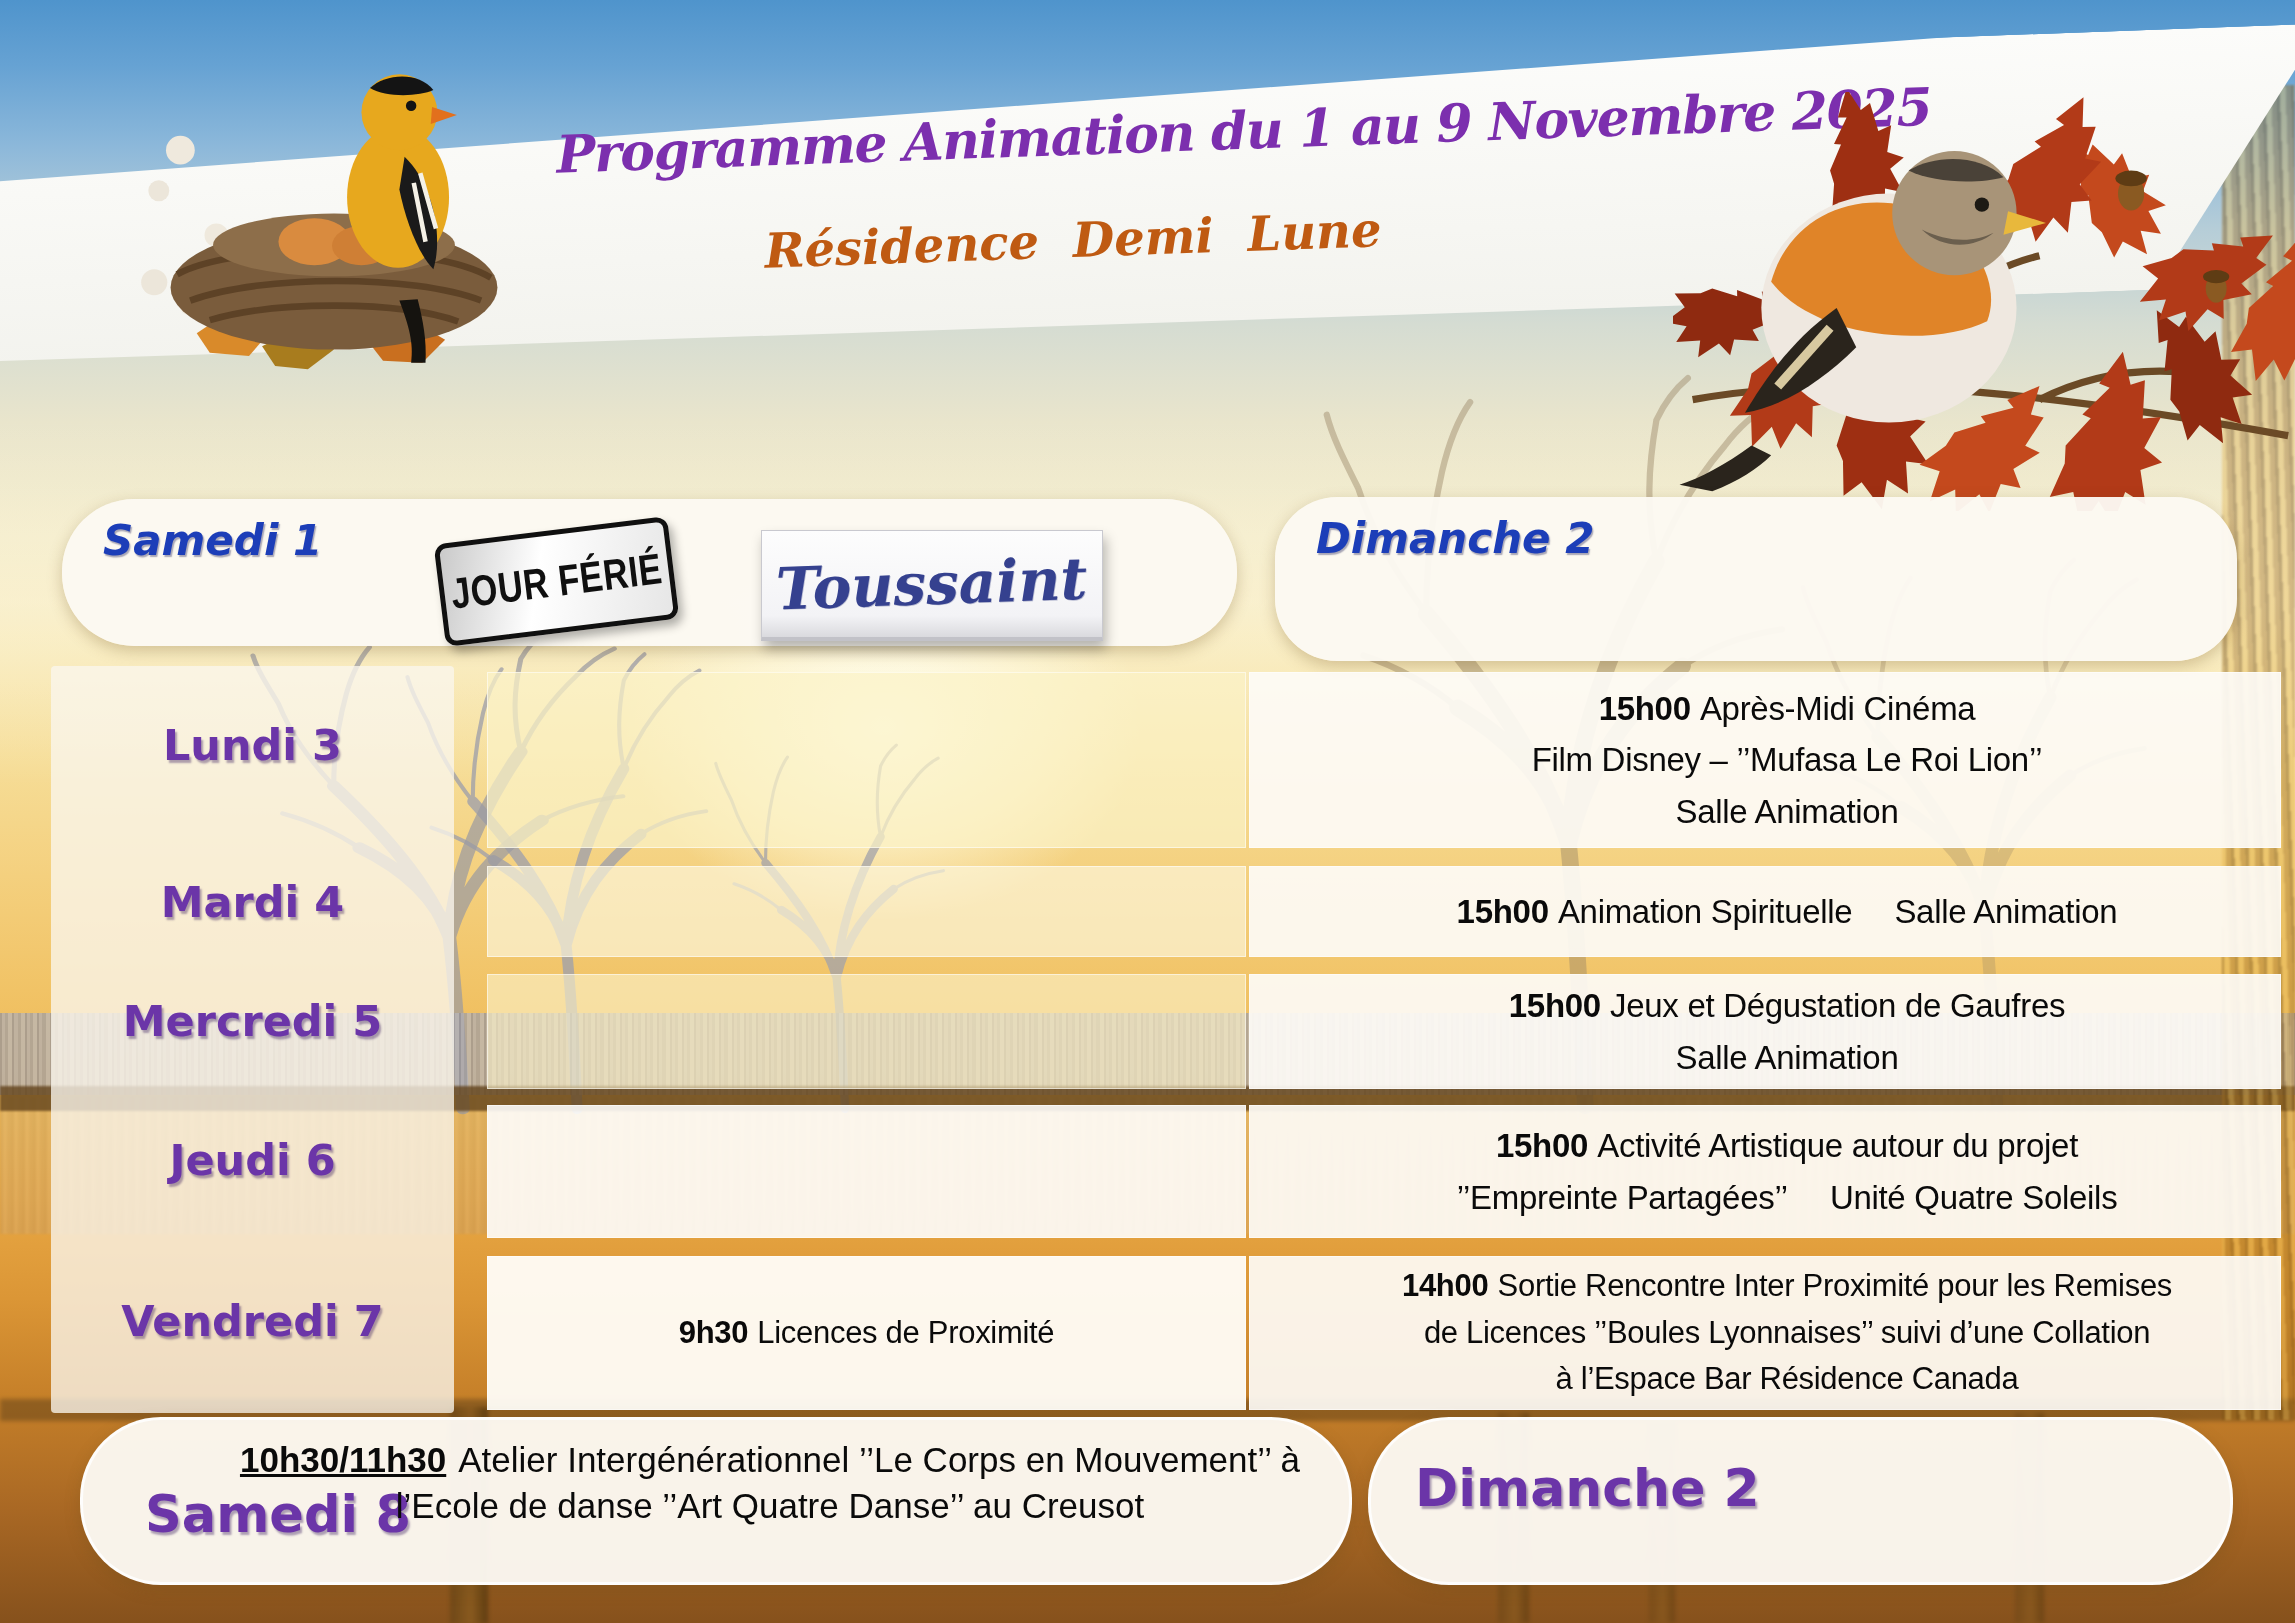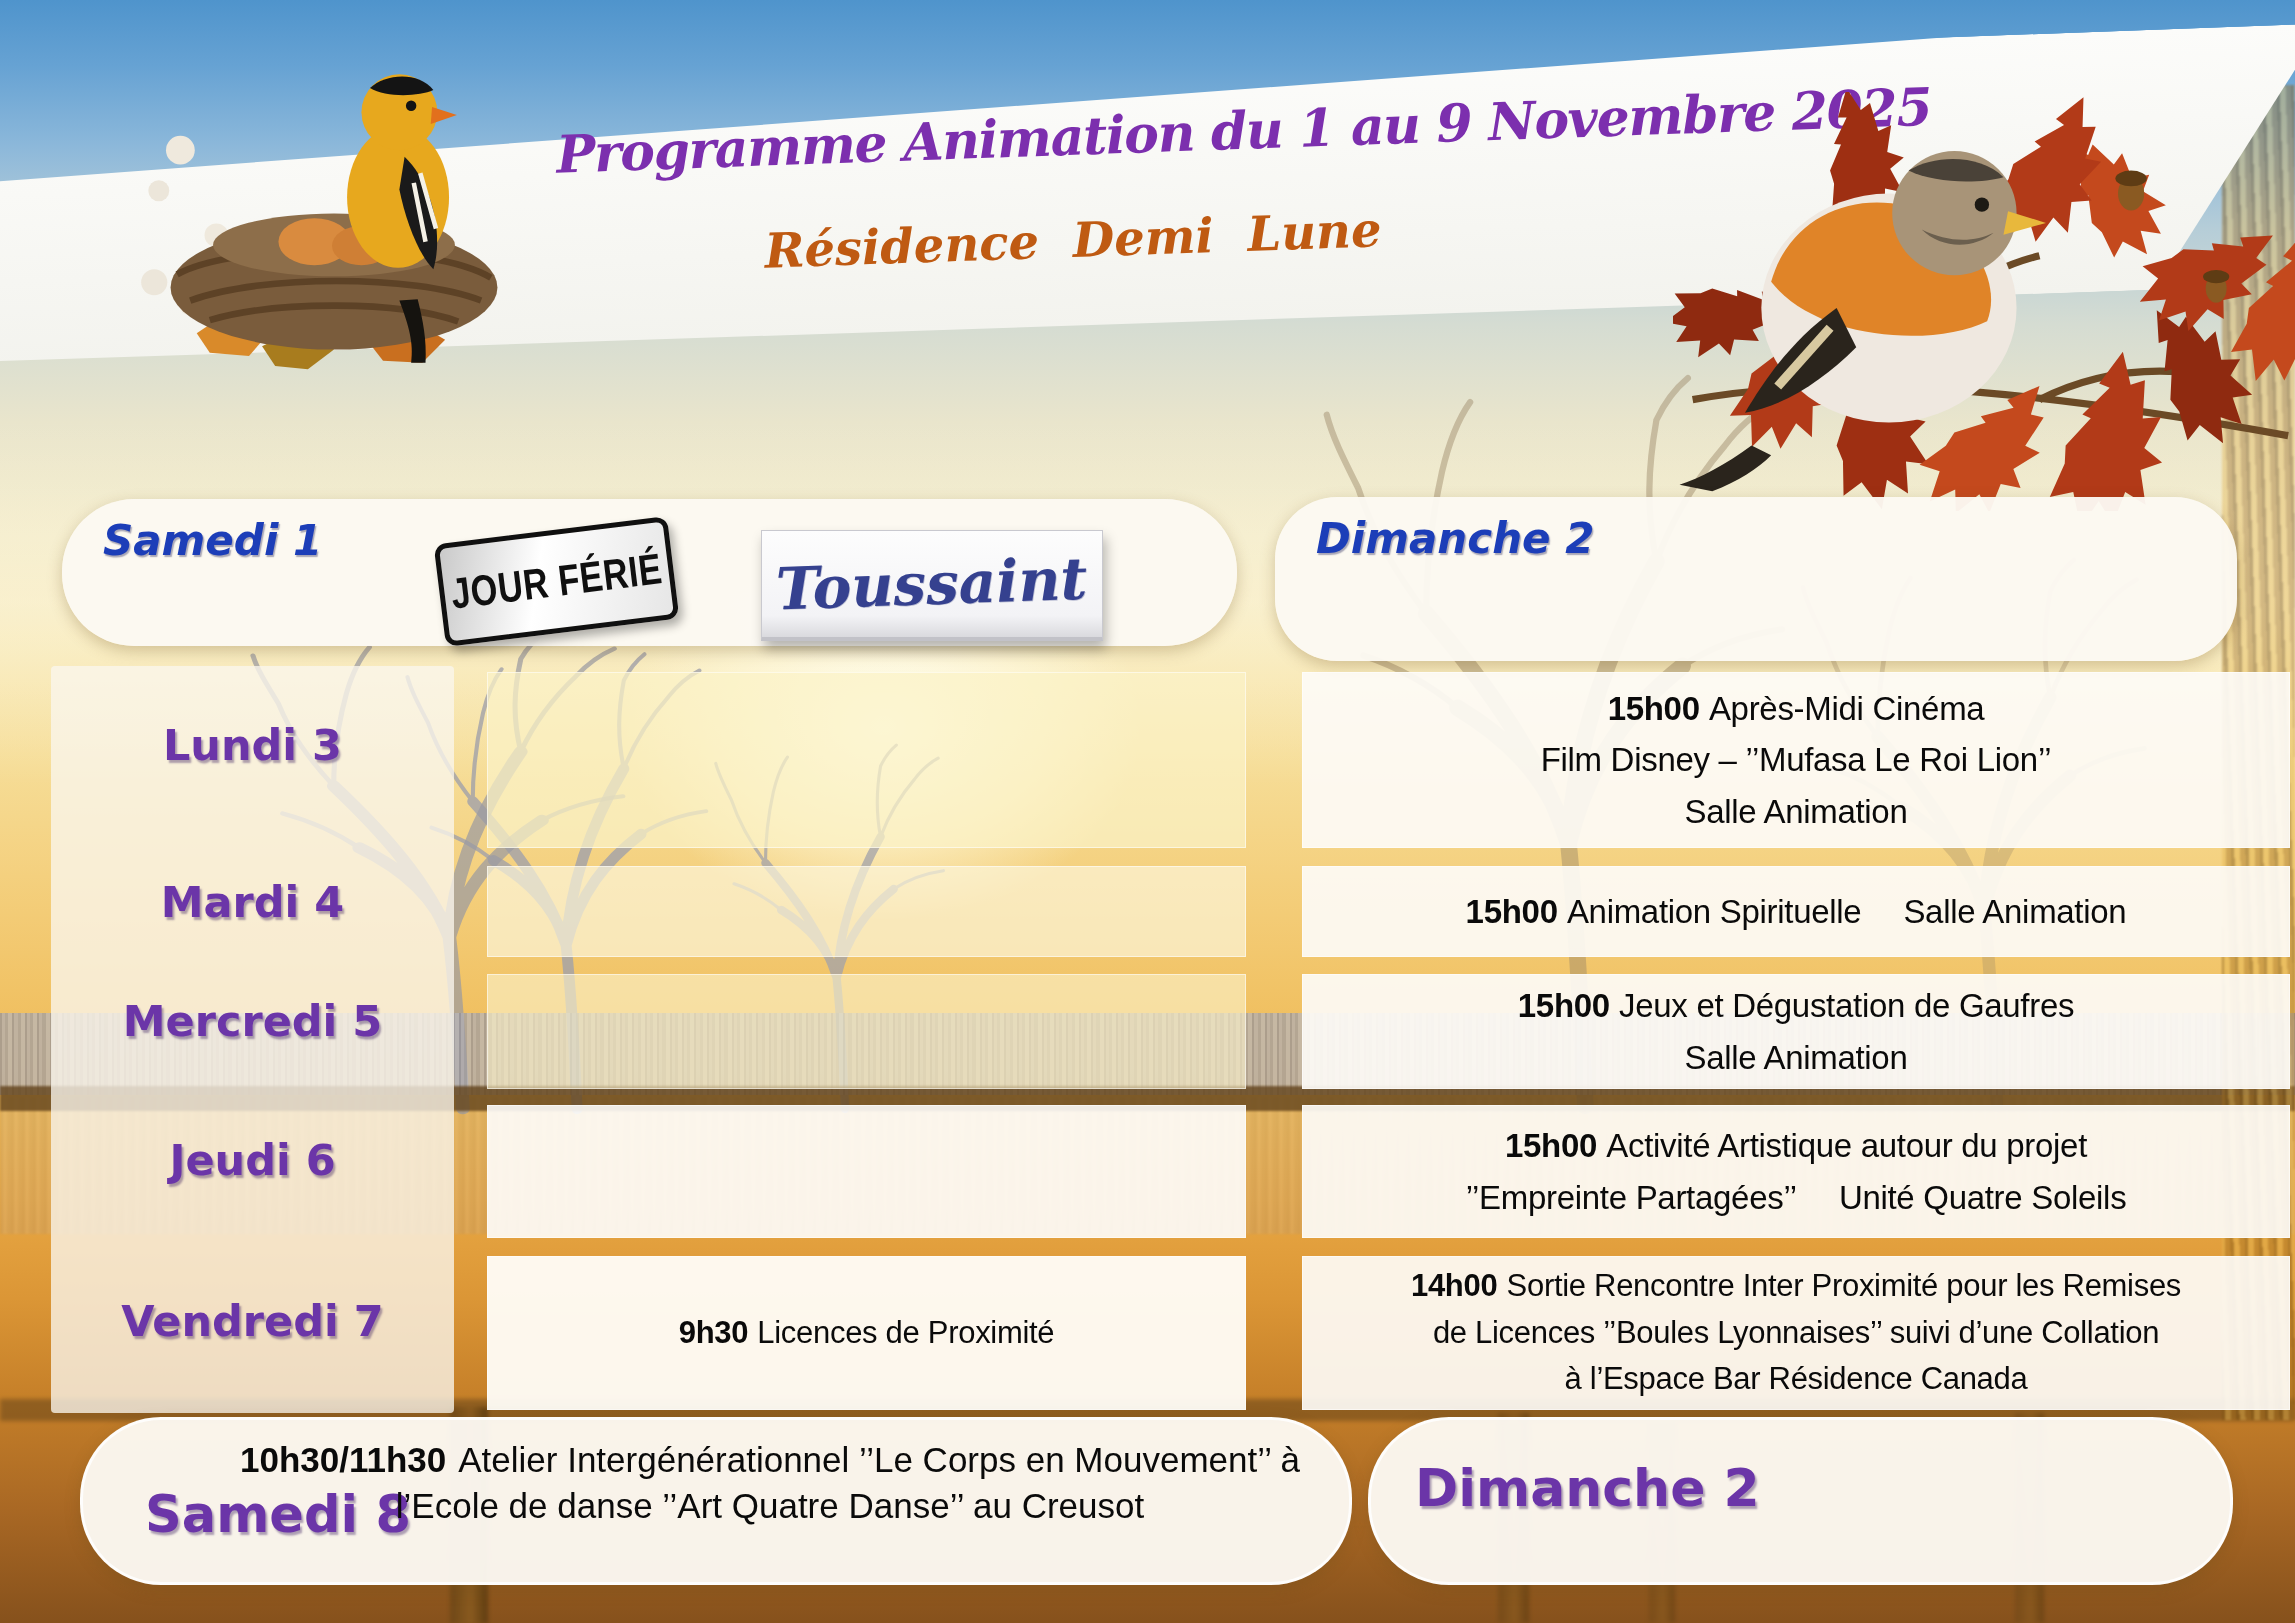--- a/index.html
+++ b/index.html
@@ -60,35 +60,35 @@
     background:linear-gradient(180deg,#fdfdfd,#f3f3f6 80%,#dadade);
     border:0.7px solid #c9c9cf;border-bottom:4.6px solid #c2c2c8;box-shadow:2.6px 7.9px 11.8px rgba(0,0,0,.28);
     display:flex;align-items:center;justify-content:center;}
   .toussaint-card .word{font-family:"DejaVu Serif",serif;font-style:italic;font-weight:bold;font-size:58px;
     color:#35418f;transform:rotate(-2deg);text-shadow:0.7px 0.7px 0 rgba(40,50,120,.3);}
   
   .day-col{left:51px;top:666px;width:403px;height:747px;background:rgba(250,246,237,.78);border-radius:3.9px;}
   .day-label{left:51px;width:403px;text-align:center;font-size:43px;}
   .cell{border:1.3px solid rgba(255,255,255,.55);}
   .cell.mid{left:487px;width:757px;}
-  .cell.right{left:1302px;width:986px;background:rgba(253,251,246,.92);}
+  .cell.right{left:1249px;width:986px;background:rgba(253,251,246,.92);padding-left:44px;}
   .r1{top:672px;height:174px;} .r2{top:866px;height:89px;} .r3{top:974px;height:113px;}
   .r4{top:1105px;height:131px;} .r5{top:1256px;height:152px;}
   .mid.m1{background:rgba(251,242,200,.72);} .mid.m2{background:rgba(252,246,220,.68);}
   .mid.m3{background:rgba(251,243,205,.6);} .mid.m4{background:rgba(255,255,255,.88);}
   .mid.m5{background:rgba(255,253,248,.95);}
   .acttext{width:100%;height:100%;display:flex;flex-direction:column;align-items:center;justify-content:center;
     text-align:center;color:#0a0a0a;font-size:33px;letter-spacing:-0.3px;line-height:1.55;}
   .r5 .acttext{font-size:31px;line-height:1.5;}
   .acttext b{margin-right:9.2px;}
   .gap-l{margin-left:42px;}
   
   .s8-label{left:62px;top:65px;font-size:51px;}
   .s8-text{left:121px;top:17px;width:1132px;text-align:center;color:#0a0a0a;font-size:35px;line-height:1.32;}
-  .s8-text b{margin-right:12px;}
+  .s8-text b{margin-right:12px;text-decoration:underline;}
   .d9-label{left:44px;top:38px;font-size:52px;}
   .card-label{left:41px;top:17px;}
 </style>
 </head>
 <body>
 
 <div class="page">
 
   <div class="abs sun-glow"></div>
   <div class="abs haze"></div>

